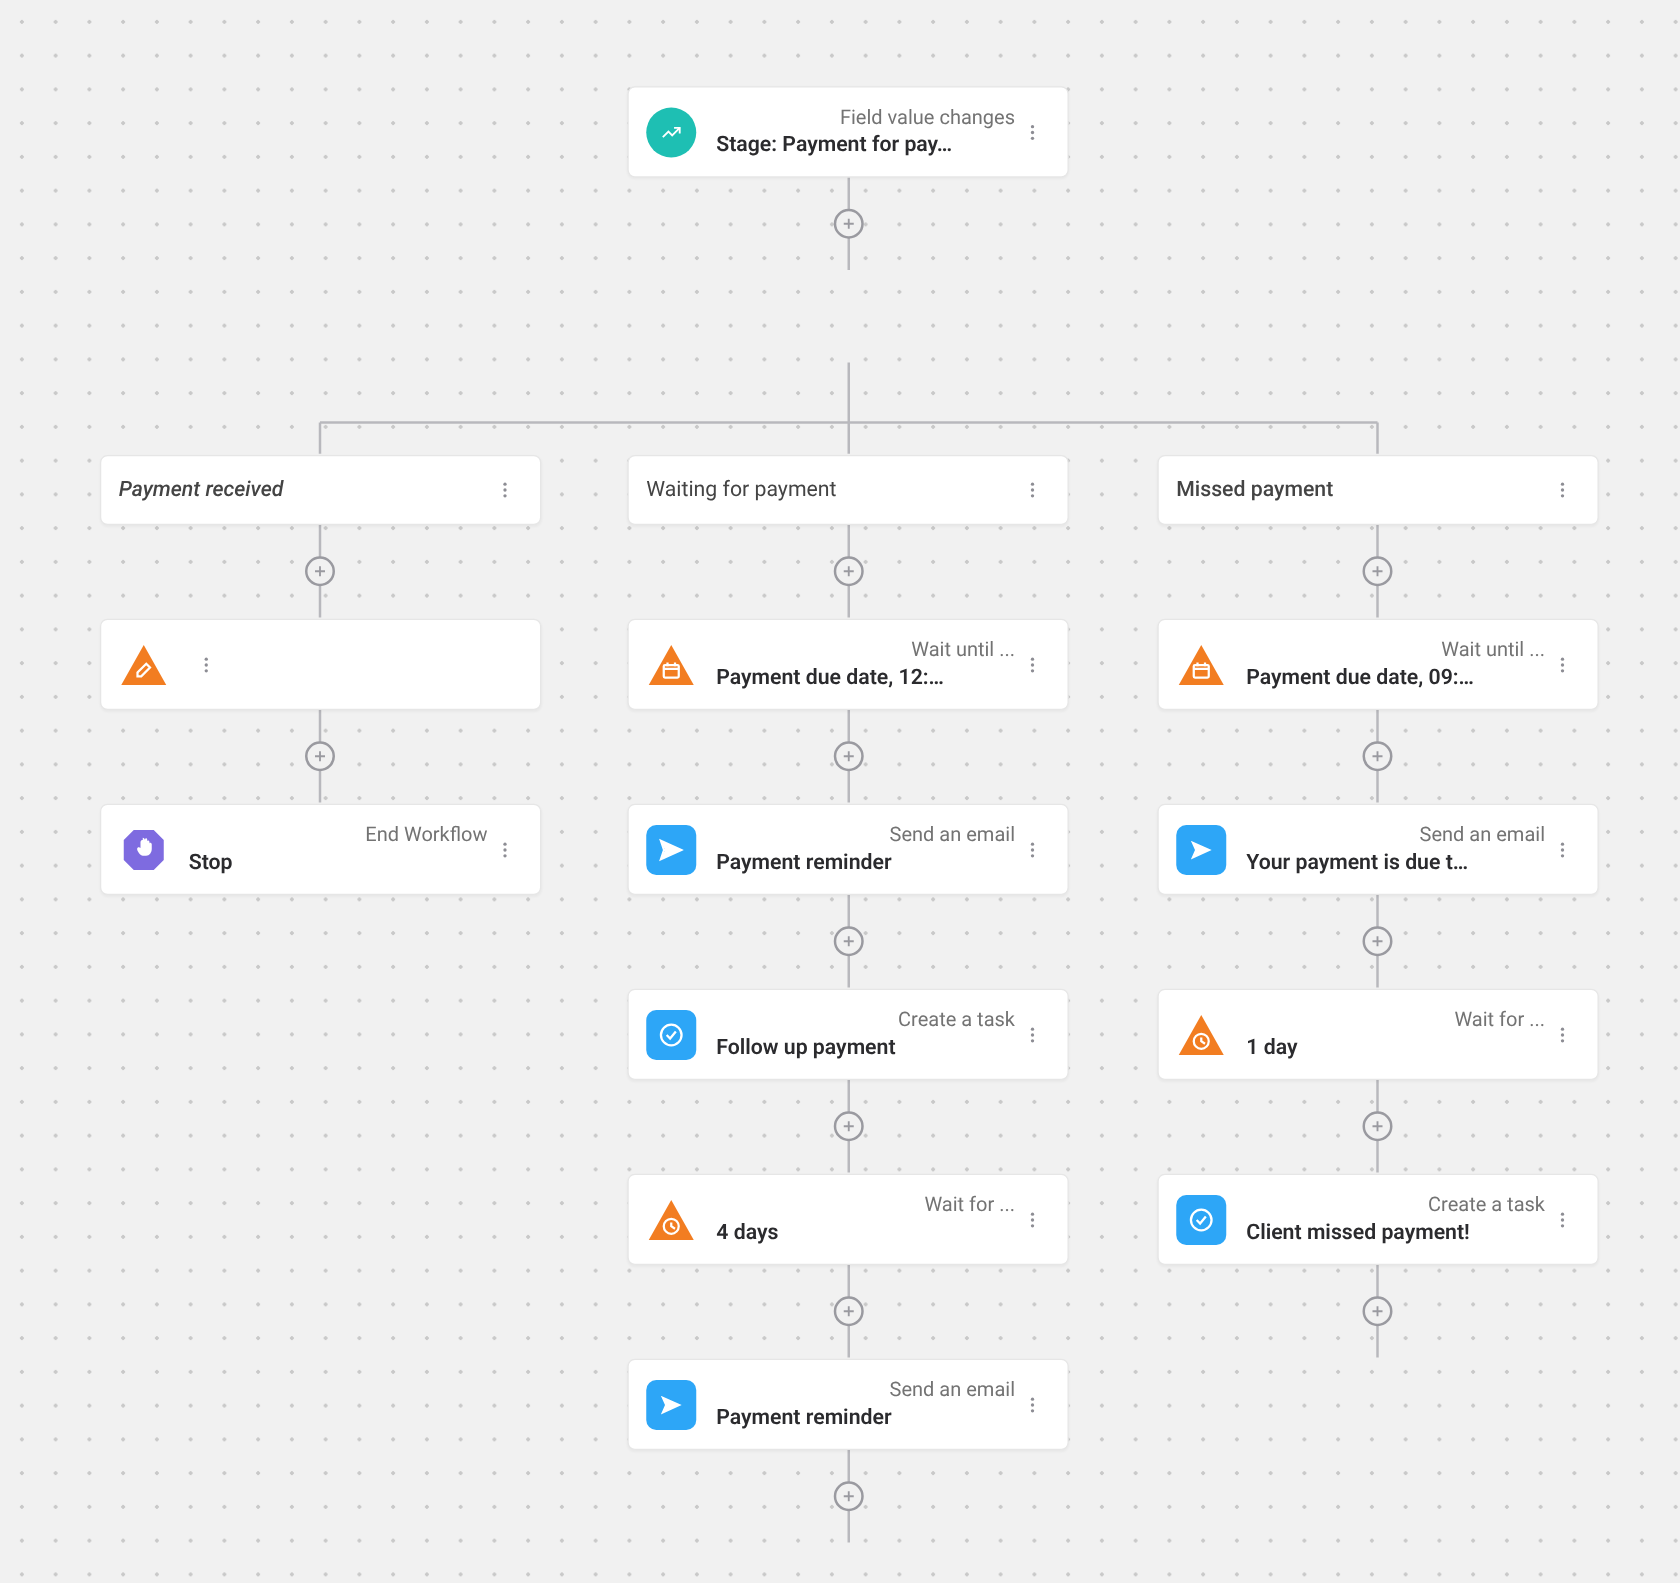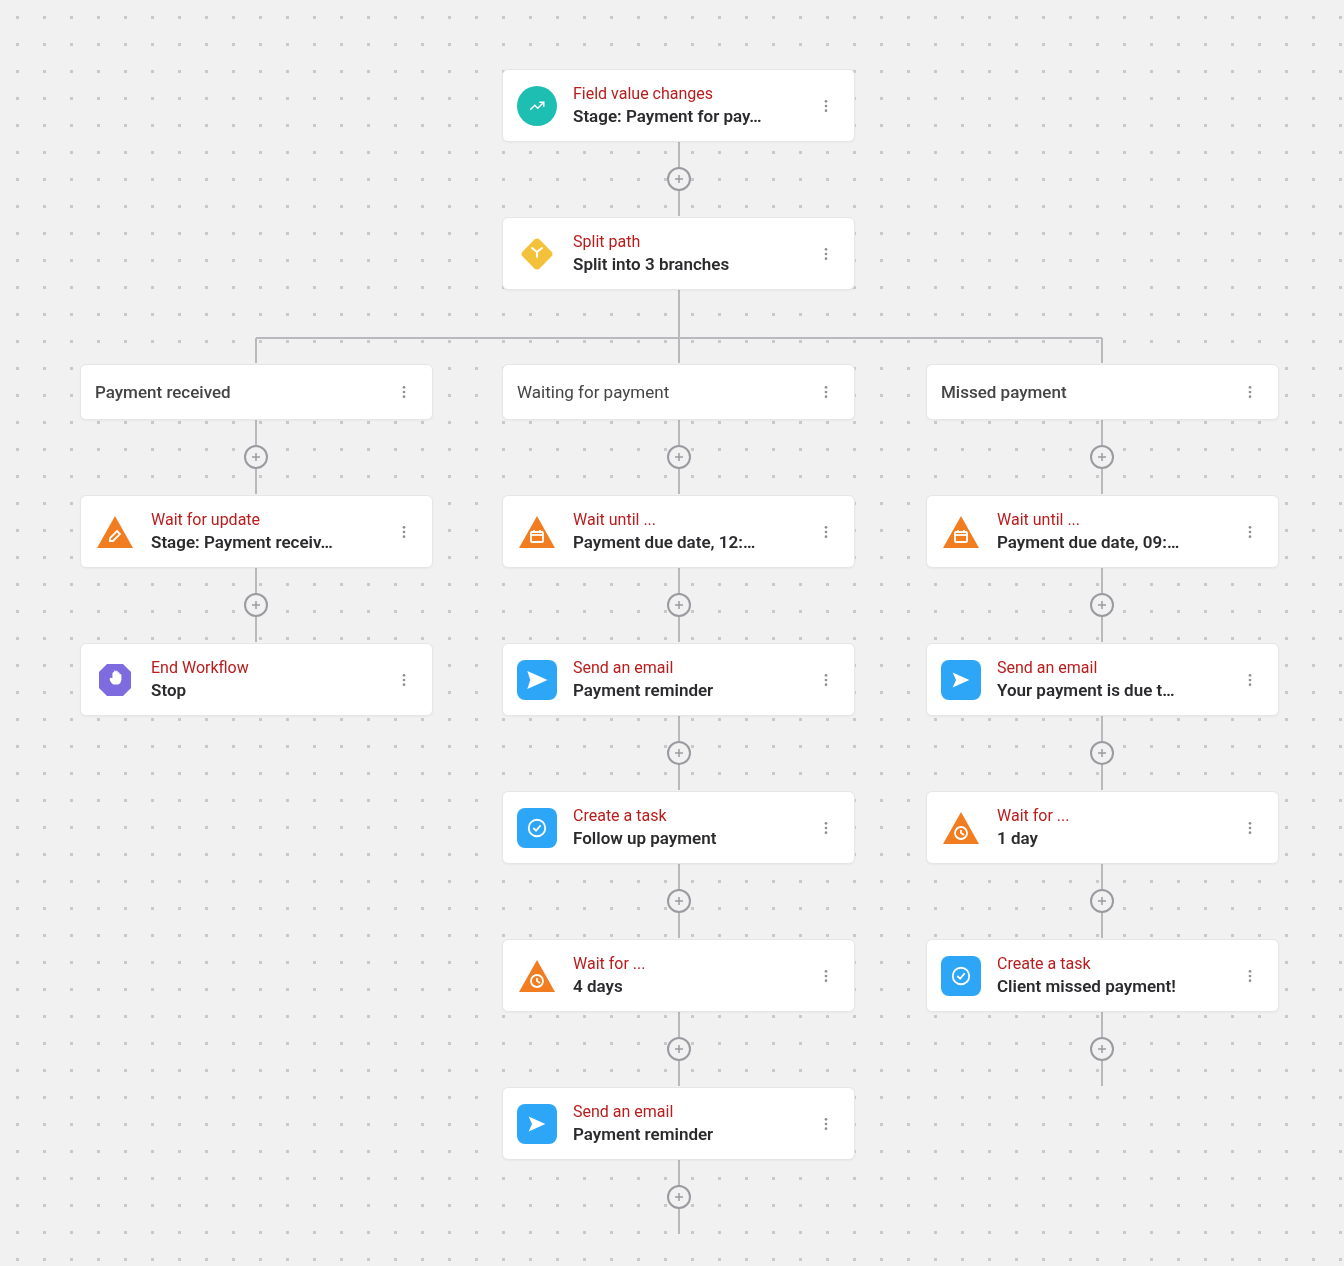--- a/index.html
+++ b/index.html
@@ -36,23 +36,24 @@
   }
   .icon.circle { border-radius: 50%; }
   .icon.teal { background: #1ebfb3; color: #fff; }
   .icon.blue { background: #2da6f7; border-radius: 8px; color:#fff; }
   .icon.orange-tri { background: none; }
   .icon.diamond { background: none; }
   .icon.hex { background: none; }
   .text-block { flex: 1 1 auto; min-width: 0; overflow: hidden; }
   .title {
     font-size: 16px;
-    color: #b91c1c;
+    color: #737373;
     white-space: nowrap; overflow: hidden; text-overflow: ellipsis;
     line-height: 1.3;
+    text-align: right;
   }
   .subtitle {
     font-size: 17px;
     font-weight: 600;
     color: #2b2b2e;
     white-space: nowrap; overflow: hidden; text-overflow: ellipsis;
     line-height: 1.3;
   }
   .header .subtitle { font-weight: 500; font-size: 17px; color: #444; }
   .menu-btn {
@@ -132,45 +133,22 @@
   </div>
 </div>
 
 <div class="plus" style="left:679px; top:179px;">
   <svg width="12" height="12" viewBox="0 0 24 24" fill="none" stroke="currentColor" stroke-width="3">
         <line x1="12" y1="4" x2="12" y2="20"></line>
         <line x1="4" y1="12" x2="20" y2="12"></line>
       </svg>
 </div>
 
-<div class="card node" style="left:502px; top:217px;">
-  <div class="icon diamond">
-    <svg width="42" height="42" viewBox="0 0 40 40">
-          <rect x="8" y="8" width="24" height="24" rx="4" transform="rotate(45 20 20)" fill="#f3c13a"></rect>
-          <g stroke="white" stroke-width="2" fill="none" stroke-linecap="round">
-            <line x1="20" y1="23" x2="20" y2="18"></line>
-            <line x1="20" y1="18" x2="15" y2="14"></line>
-            <line x1="20" y1="18" x2="25" y2="14"></line>
-          </g>
-        </svg>
-  </div>
-  <div class="text-block">
-    <div class="title">Split path</div>
-    <div class="subtitle">Split into 3 branches</div>
-  </div>
-  <div class="menu-btn">
-    <svg width="16" height="16" viewBox="0 0 24 24" fill="currentColor">
-          <circle cx="12" cy="5" r="2"></circle>
-          <circle cx="12" cy="12" r="2"></circle>
-          <circle cx="12" cy="19" r="2"></circle>
-        </svg>
-  </div>
-</div>
-
-<div class="card header" style="left:80px; top:364px;">
+
+<div class="card header" style="left:80px; top:364px;font-style:italic;">
   <div class="text-block">
     <div class="subtitle" style="font-weight:500">Payment received</div>
   </div>
   <div class="menu-btn">
     <svg width="16" height="16" viewBox="0 0 24 24" fill="currentColor">
           <circle cx="12" cy="5" r="2"></circle>
           <circle cx="12" cy="12" r="2"></circle>
           <circle cx="12" cy="19" r="2"></circle>
         </svg>
   </div>
@@ -284,24 +262,20 @@
     </div>
 
 <div class="card node" style="left:80px; top:495px;">
   <div class="icon orange-tri">
     <svg width="42" height="42" viewBox="0 0 40 40">
           <polygon points="20,4 38,36 2,36" fill="#f27d21"></polygon>
           <g transform="translate(14,18)" stroke="white" stroke-width="1.8" fill="none">
             <path d="M1 11 L1 8 L8 1 L11 4 L4 11 Z"></path>
           </g>
         </svg>
-  </div>
-  <div class="text-block">
-    <div class="title">Wait for update</div>
-    <div class="subtitle">Stage: Payment receiv…</div>
   </div>
   <div class="menu-btn">
         <svg width="16" height="16" viewBox="0 0 24 24" fill="currentColor">
           <circle cx="12" cy="5" r="2"></circle>
           <circle cx="12" cy="12" r="2"></circle>
           <circle cx="12" cy="19" r="2"></circle>
         </svg>
       </div>
 </div>
 

